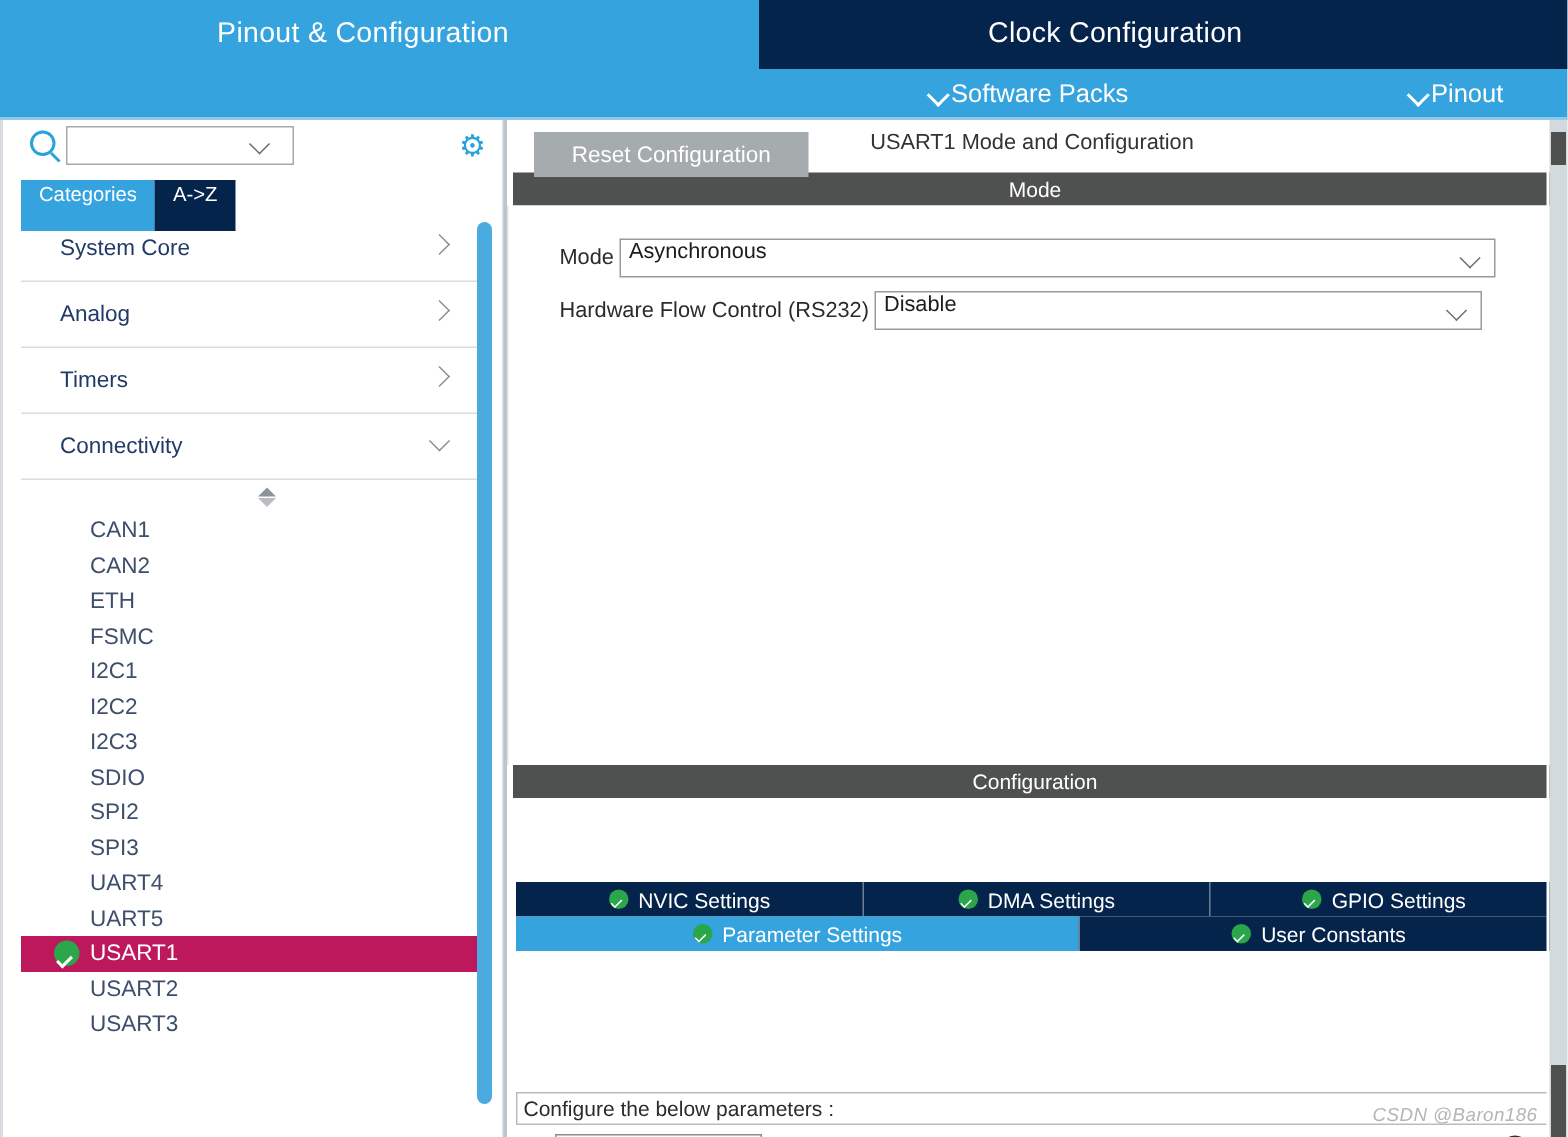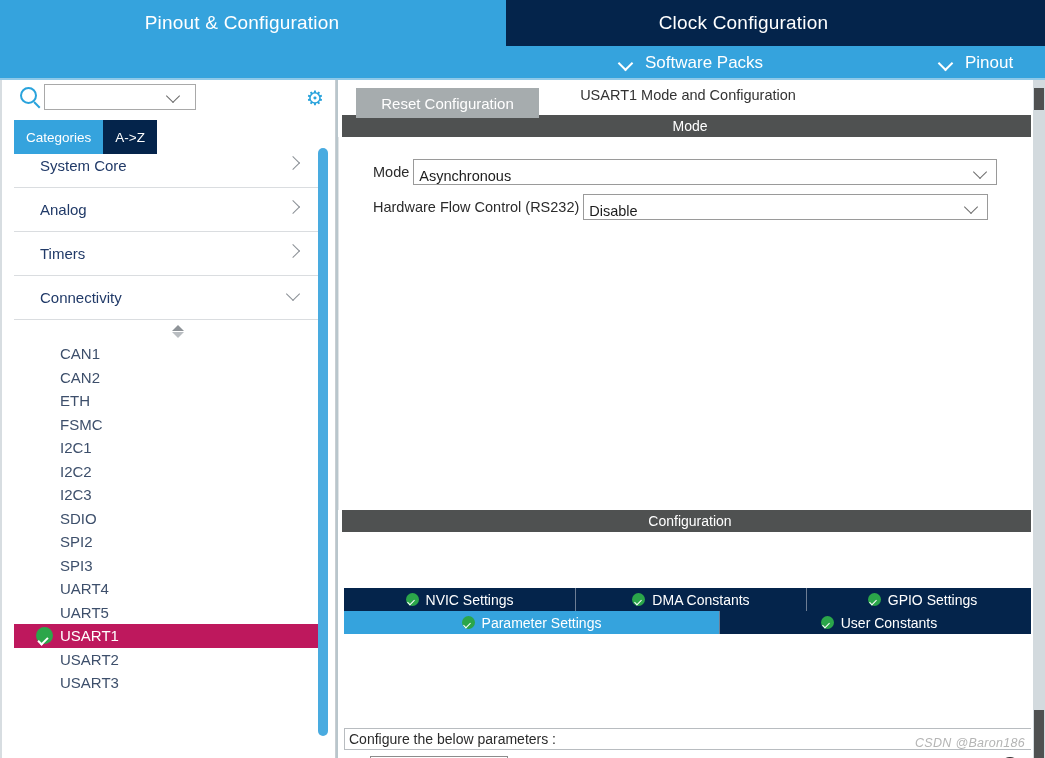--- a/index.html
+++ b/index.html
@@ -20,21 +20,21 @@
   }
   .maintab.active { background:#35a3dd; }
   .maintab.inactive { background:#04244b; }
   .tab-pinout-conf { left:0; width:484px;justify-content:center; }
   .tab-clock { left:486px; width:475px;margin-left:20px; }
   .tab-third { left:963px; width:82px; }
 
   .subbar { position:absolute; left:0; top:46px; width:1045px; height:34px; background:#35a3dd; }
   .subitem {
     position:absolute; top:0; height:34px; display:flex; align-items:center;
-    color:#ffffff; font-size:17px; gap:12px;
+    color:#ffffff; font-size:17px; gap:1px;
   }
   .sub-software { left:620px; }
   .sub-pinout { left:940px; }
   .chev-d { display:inline-block; width:13px; height:13px; position:relative; }
   .chev-d::before {
     content:""; position:absolute; left:0; top:1px; width:9px; height:9px;
     border-right:2.2px solid #fff; border-bottom:2.2px solid #fff;
     transform:rotate(45deg);
   }
   .subbar-underline { position:absolute; left:0; top:78px; width:1045px; height:2px; background:#8fc9e8; }
@@ -63,21 +63,21 @@
     border-right:1.6px solid #6b6b6b; border-bottom:1.6px solid #6b6b6b;
     transform:rotate(45deg);
   }
   .gear {
     position:absolute; left:305px; top:88px; width:20px; height:20px;
     color:#29a3dc; font-size:20px; line-height:20px; text-align:center;
   }
 
   .cat-tabs { position:absolute; left:14px; top:120px; height:24px; display:flex; }
   .cat-tab {
-    height:24px; display:flex; align-items:center; justify-content:center;
+    height:24px; display:flex; align-items:flex-end; justify-content:center;
     font-size:13.5px; color:#ffffff; padding:17px 12px;
   }
   .cat-tab.sel { background:#35a3dd; }
   .cat-tab.unsel { background:#04244b; }
 
   .catlist { position:absolute; left:14px; top:144px; width:306px; height:614px; overflow:hidden; }
   .catrow {
     position:relative; height:44px; display:flex; align-items:center;
     border-bottom:1px solid #dadde0; padding-left:26px; padding-right:12px;
     color:#213a68; font-size:15px;
@@ -135,21 +135,21 @@
     display:flex; align-items:center; justify-content:center;
   }
   .modebar { top:35px; }
   .confbar { top:430px; }
 
   .modebody { position:absolute; left:0; top:57px; width:700px; height:373px; background:#fff; border-left:1px solid #e2e5e7; }
   .formrow { position:absolute; display:flex; align-items:center; }
   .formlabel { font-size:14.5px; color:#2b2b2b; margin-right:4px; }
   .combo {
     height:26px; border:1px solid #9a9a9a; background:#fff;
-    display:flex; align-items:flex-end; padding-left:5px;
+    display:flex; align-items:flex-start; padding-left:5px;
     font-size:14.5px; color:#1c1c1c; position:relative;
   }
   .combo .cchev { position:absolute; right:9px; top:7px; width:12px; height:12px; }
   .combo .cchev::before {
     content:""; position:absolute; left:0; top:0; width:9px; height:9px;
     border-right:1.6px solid #6e6e6e; border-bottom:1.6px solid #6e6e6e;
     transform:rotate(45deg);
   }
 
   .confbody { position:absolute; left:0; top:452px; width:700px; height:226px; background:#fff; }
@@ -369,21 +369,21 @@
       <span>Reset Configuration</span>
     </div>
 
     <div class="tabrow tabrow1">
       <div class="cfgtab" style="width:232px;">
         <span class="greenchk"></span>
         <span>NVIC Settings</span>
       </div>
       <div class="cfgtab" style="width:231px;">
         <span class="greenchk"></span>
-        <span>DMA Constants</span>
+        <span>DMA Settings</span>
       </div>
       <div class="cfgtab" style="width:231px; border-right:none;">
         <span class="greenchk"></span>
         <span>GPIO Settings</span>
       </div>
     </div>
 
     <div class="tabrow tabrow2">
       <div class="cfgtab active" style="width:376px;">
         <span class="greenchk"></span>

